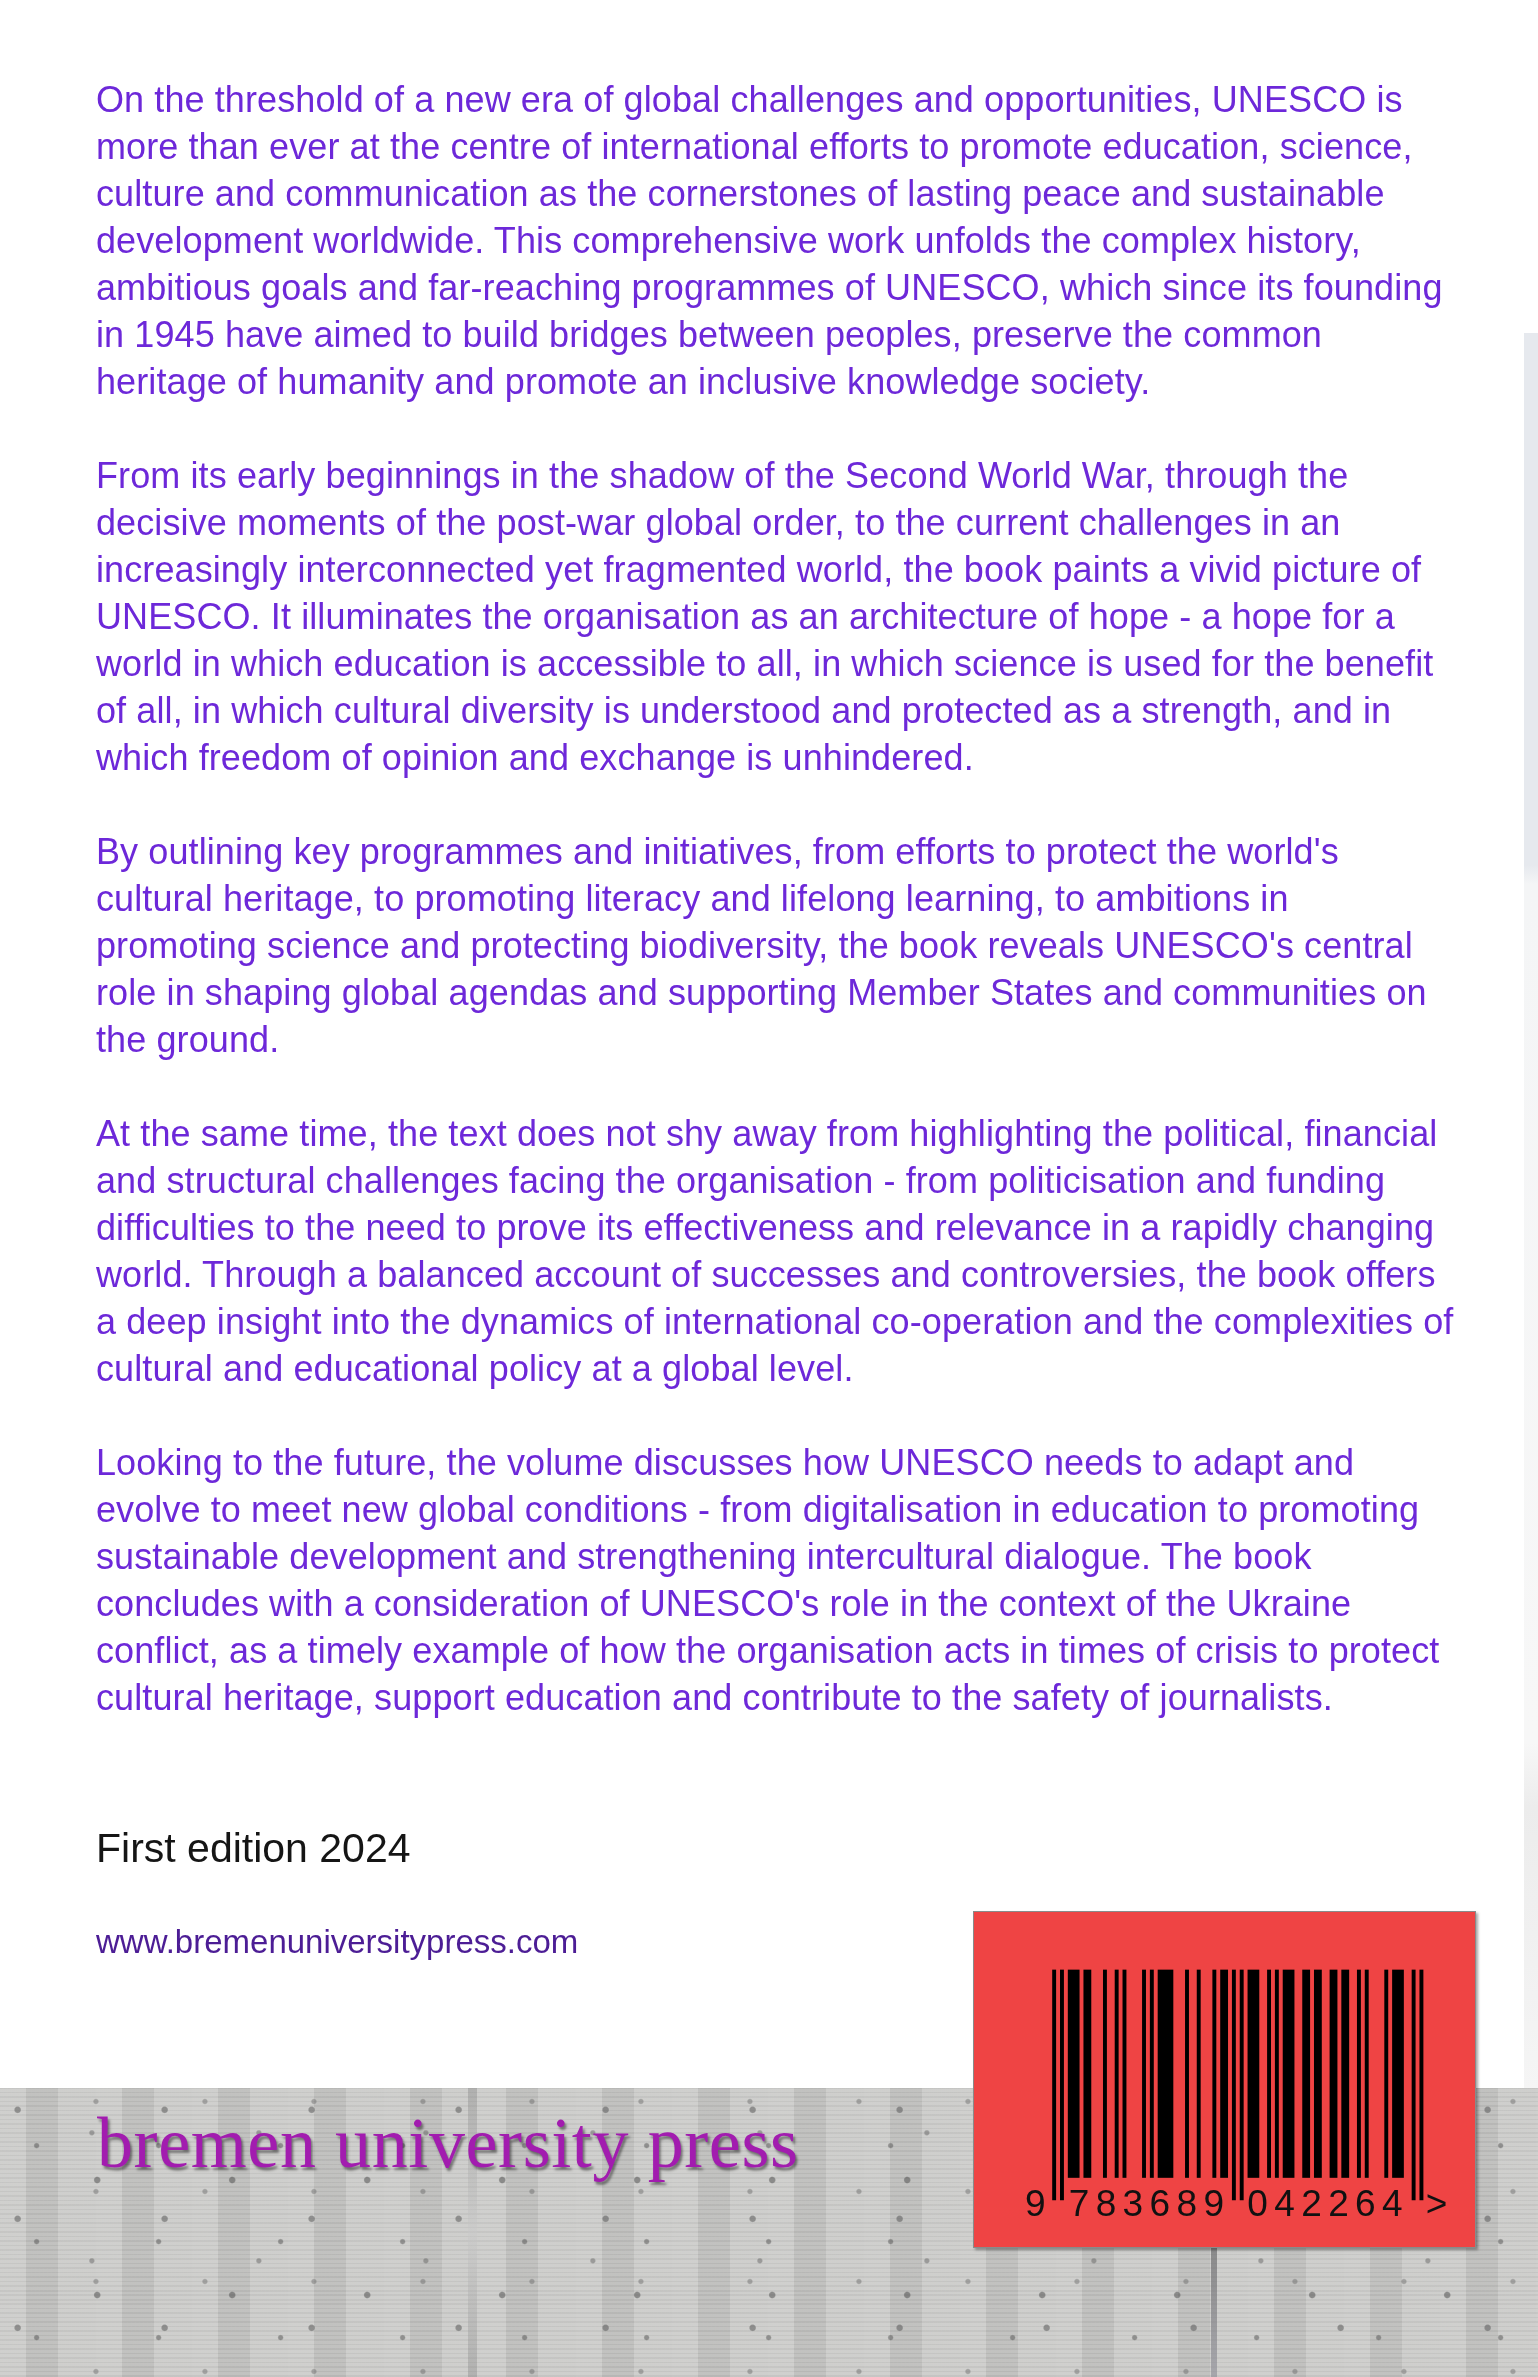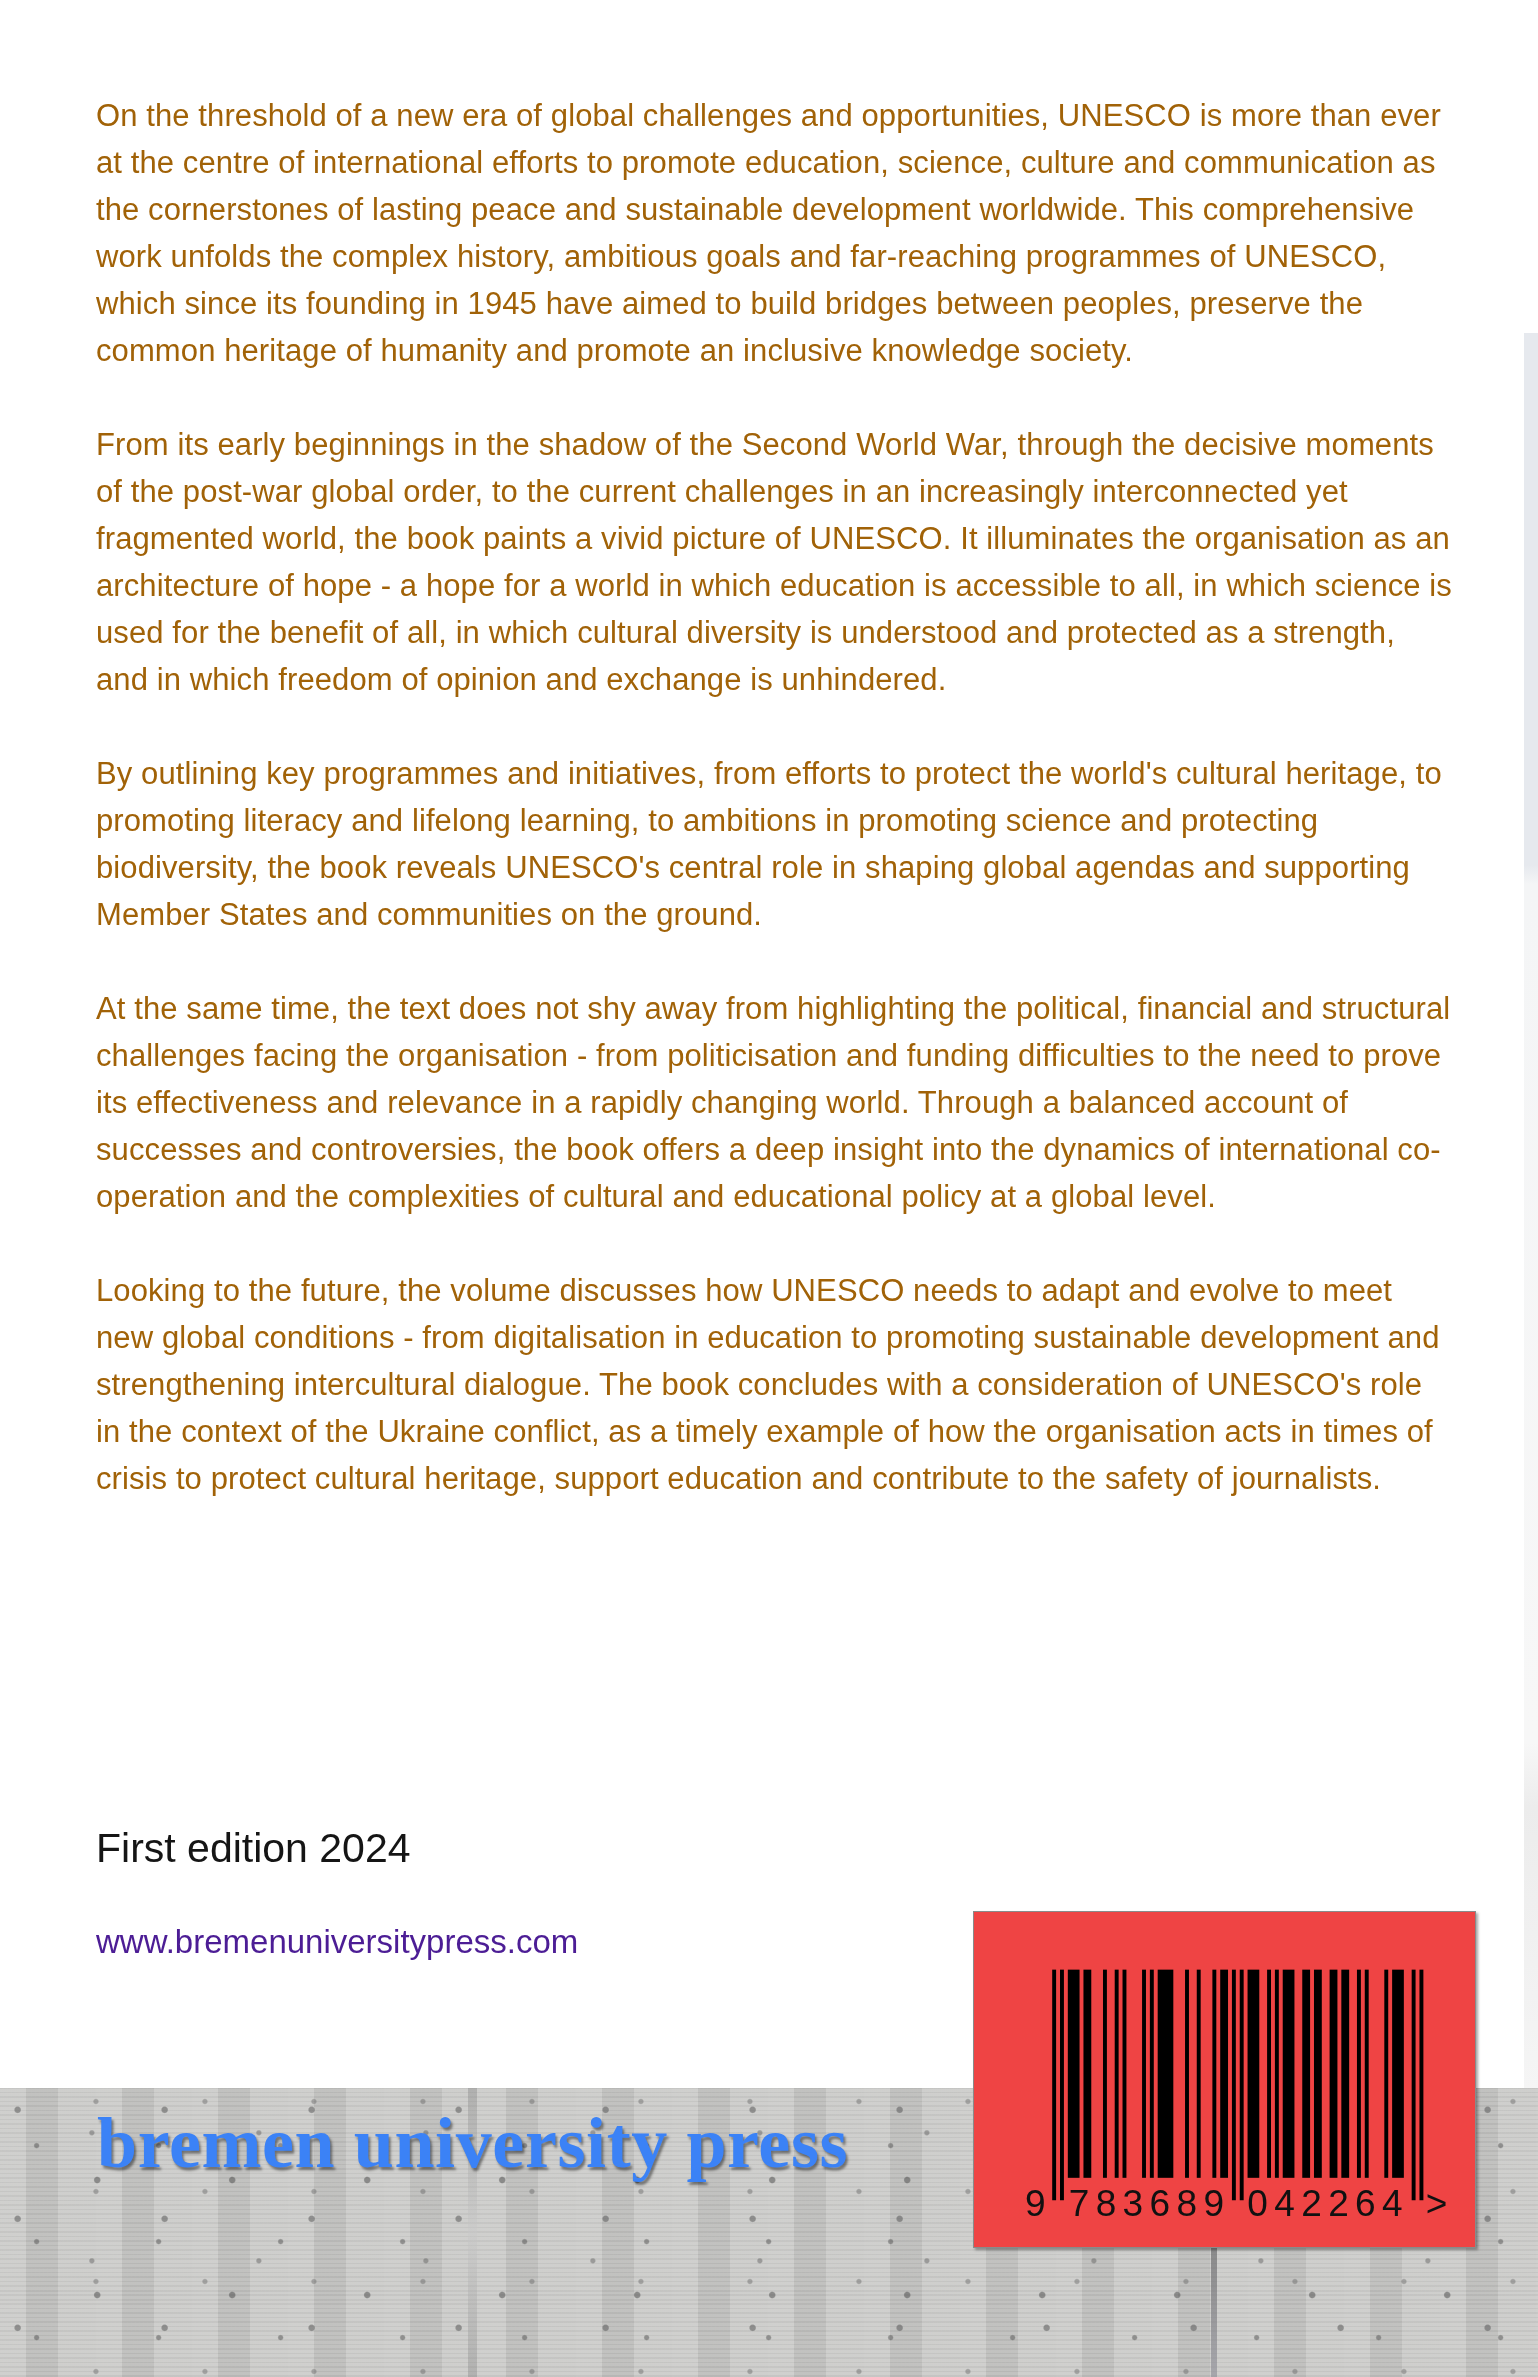--- a/index.html
+++ b/index.html
@@ -20,25 +20,25 @@
       height: 1756px;
       background: linear-gradient(to bottom, #e6e9ee 0px, #e6e9ee 532px, #f4f5f6 551px, #f7f7f7 1410px, #ececec 1474px, #f5f5f5 1756px);
     }
     .content {
       position: absolute;
       left: 96px;
       top: 76px;
       width: 1359px;
     }
     .blurb p {
-      margin: 16px 0 47px 0;
-      font-size: 31px;
+      margin: 0 0 47px 0;
+      font-size: 36px;
       line-height: 47px;
       letter-spacing: 0.1px;
-      color: #a16207;
+      color: #6d28d9;
     }
     .edition {
       position: absolute;
       left: 96px;
       top: 1829px;
       font-size: 41px;
       line-height: 38px;
       color: #151515;
     }
     .website {
@@ -78,24 +78,24 @@
       position: absolute;
       left: 1211px; top: 128px;
       width: 6.4px; height: 161px;
       background: linear-gradient(to bottom, rgba(70,70,70,0.55), rgba(140,140,150,0.6));
     }
     .publisher-logo {
       position: absolute;
       left: 97px;
       top: 2102px;
       font-family: "Liberation Serif", "DejaVu Serif", serif;
-      font-weight: bold;
+      font-weight: normal;
       font-size: 72px;
       line-height: 83px;
-      color: #3b82f6;
+      color: #a21caf;
       letter-spacing: 0.6px;
       text-shadow: 1.9px 2.6px 2.6px rgba(0,0,0,0.45);
       white-space: nowrap;
       text-align: right;
     }
     .barcode-box {
       position: absolute;
       left: 973px;
       top: 1911px;
       width: 501px;

